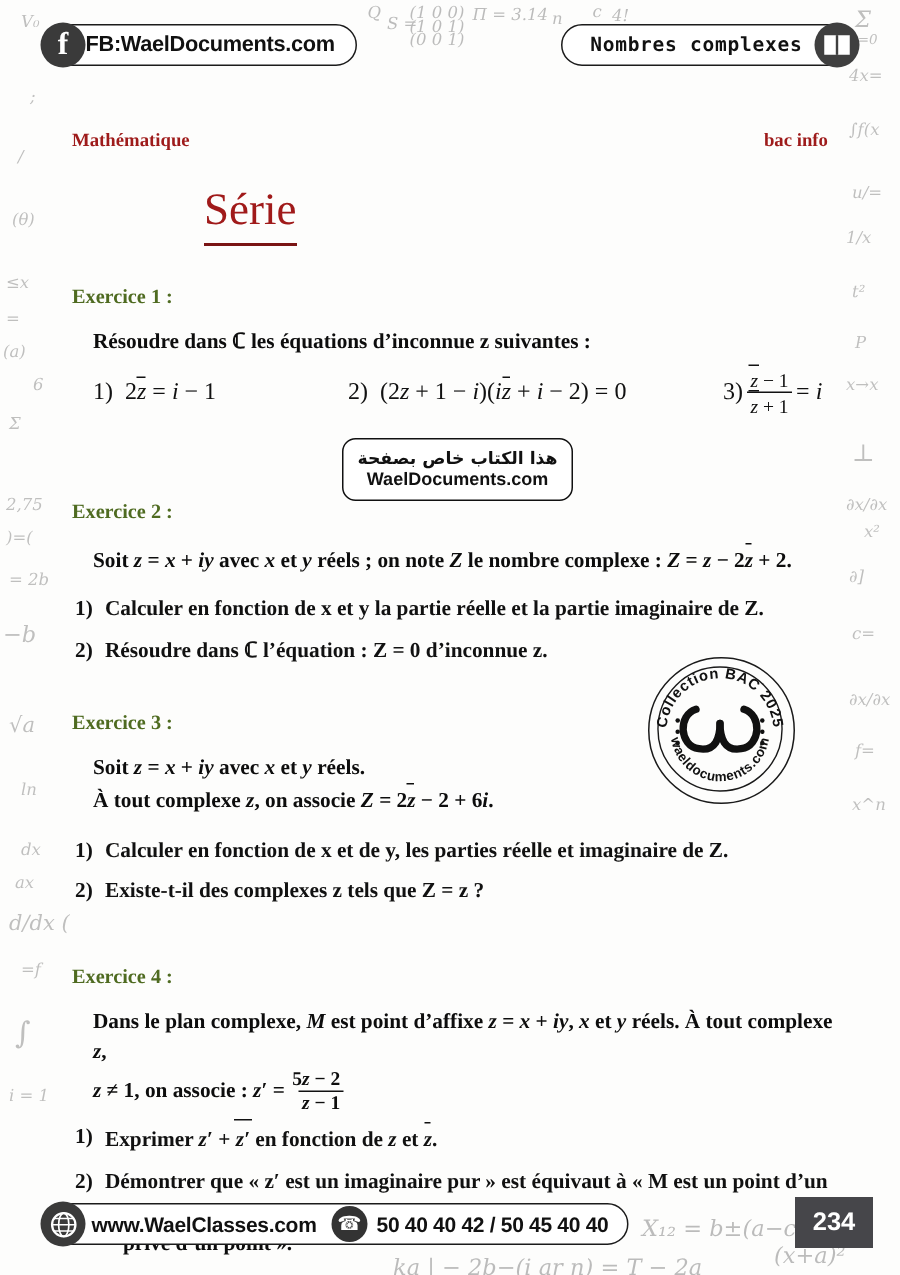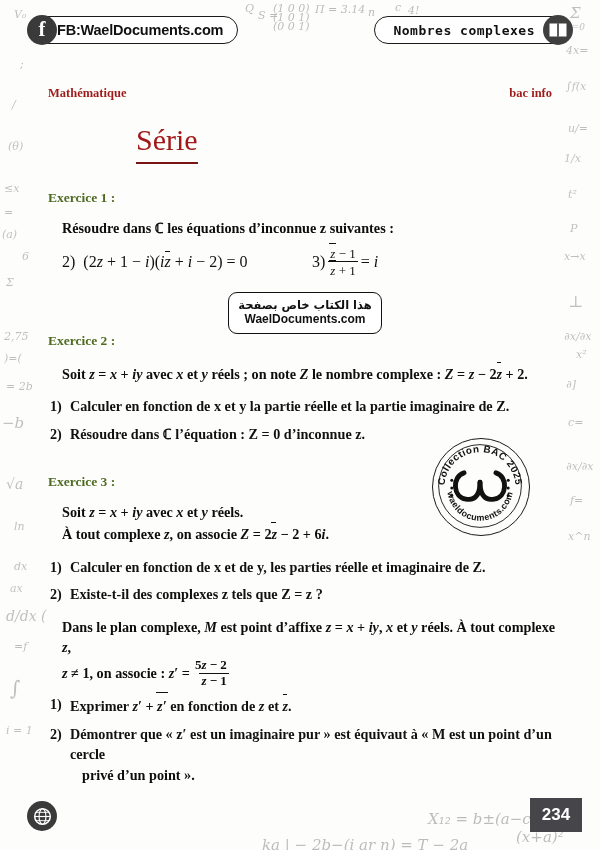--- a/index.html
+++ b/index.html
@@ -460,20 +460,23 @@
     </div>
 
     <div class="serie-wrap">
       <span class="serie-title">Série</span>
     </div>
 
     <div class="ex-head">Exercice 1 :</div>
     <div class="body-line indent1" style="margin-top:12px;">Résoudre dans ℂ les équations d’inconnue z suivantes :</div>
 
     <div class="items-row">
+      <div class="item-1">
+        <span class="num">1)</span>&nbsp; 2<span class="conj">z</span>&nbsp;=&nbsp;<i>i</i>&nbsp;−&nbsp;1
+      </div>
       <div class="item-2">
         <span class="num">2)</span>&nbsp; (2<i>z</i>&nbsp;+&nbsp;1&nbsp;−&nbsp;<i>i</i>)(<i>i</i><span class="conj">z</span>&nbsp;+&nbsp;<i>i</i>&nbsp;−&nbsp;2)&nbsp;=&nbsp;0
       </div>
       <div class="item-3">
         <span class="num">3)</span>
         <span class="frac">
           <span class="num-part"><span class="conj2">z</span>&nbsp;−&nbsp;1</span>
           <span class="den"><span class="conj2">z</span>&nbsp;+&nbsp;1</span>
         </span>
         <span>=&nbsp;<i>i</i></span>
@@ -505,20 +508,21 @@
 
     <div class="numbered" style="margin-top:12px;">
       <span class="n">1)</span>
       <span class="t">Calculer en fonction de x et de y, les parties réelle et imaginaire de Z.</span>
     </div>
     <div class="numbered">
       <span class="n">2)</span>
       <span class="t">Existe-t-il des complexes z tels que Z = z ?</span>
     </div>
 
+    <div class="ex-head" style="margin-top:38px;">Exercice 4 :</div>
     <div class="body-line indent1" style="margin-top:12px;">
       Dans le plan complexe, <i>M</i> est point d’affixe <i>z</i> = <i>x</i> + <i>iy</i>, <i>x</i> et <i>y</i> réels. À tout complexe <i>z</i>,
     </div>
     <div class="body-line indent1" style="display:flex; align-items:center;">
       <span><i>z</i> ≠ 1, on associe : <i>z</i>′ =</span>
       <span class="frac">
         <span class="num-part">5<i>z</i>&nbsp;−&nbsp;2</span>
         <span class="den"><i>z</i>&nbsp;−&nbsp;1</span>
       </span>
     </div>
@@ -562,20 +566,25 @@
           <circle cx="20" cy="52" r="1.6"></circle>
           <circle cx="20" cy="60" r="1.6"></circle>
         <circle cx="80" cy="44" r="1.6"></circle>
           <circle cx="80" cy="52" r="1.6"></circle>
           <circle cx="80" cy="60" r="1.6"></circle>
       </g>
     </svg>
   </div>
 
   <div id="footer-band">
+    <div class="pill-footer">
+      <span class="foot-text">www.WaelClasses.com</span>
+      <span class="phone-circle">☎</span>
+      <span class="foot-text">50 40 40 42 / 50 45 40 40</span>
+    </div>
     <div class="globe-circle">
       <svg width="19" height="19" viewBox="0 0 20 20" aria-hidden="true">
         <circle cx="10" cy="10" r="8.2" fill="none" stroke="#fff" stroke-width="1.6"></circle>
         <ellipse cx="10" cy="10" rx="3.6" ry="8.2" fill="none" stroke="#fff" stroke-width="1.2"></ellipse>
         <line x1="1.8" y1="10" x2="18.2" y2="10" stroke="#fff" stroke-width="1.2"></line>
         <line x1="3" y1="5.6" x2="17" y2="5.6" stroke="#fff" stroke-width="1"></line>
         <line x1="3" y1="14.4" x2="17" y2="14.4" stroke="#fff" stroke-width="1"></line>
       </svg>
     </div>
     <div class="page-box">

